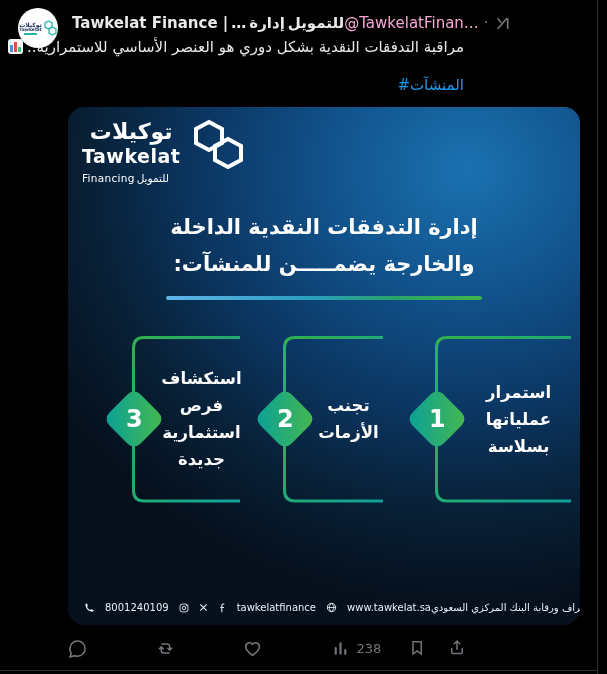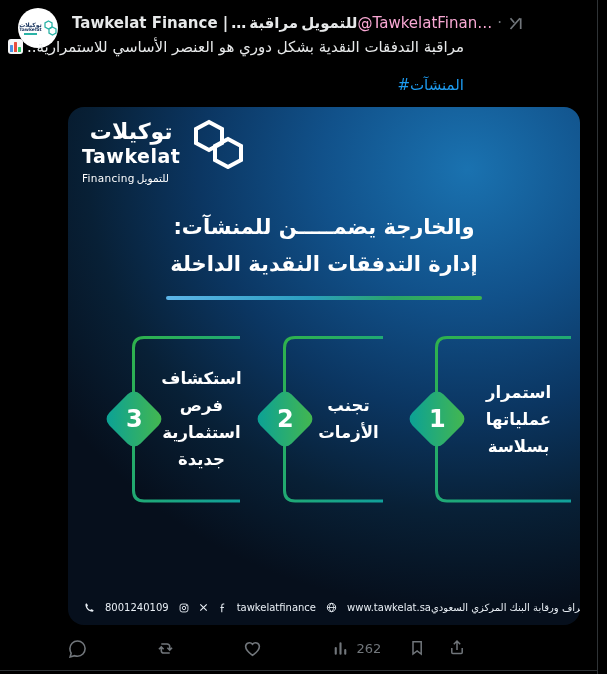--- a/index.html
+++ b/index.html
@@ -95,21 +95,21 @@
     </div>
     <svg width="13" height="16" viewBox="0 0 13 16">
       <polygon points="4.5,1 8,3 8,7 4.5,9 1,7 1,3" fill="none" stroke="#2ab3a6" stroke-width="1.3"></polygon>
       <polygon points="8.5,7 12,9 12,13 8.5,15 5,13 5,9" fill="none" stroke="#2ab3a6" stroke-width="1.3"></polygon>
     </svg>
   </div>
 
   <div class="header">
     <span class="name-en">Tawkelat Finance |</span>
     <span class="name-ellipsis">…</span>
-    <span class="ar-word" dir="rtl">مراقبة</span>
+    <span class="ar-word" dir="rtl">إدارة</span>
     <span class="ar-word" dir="rtl">للتمويل</span>
     <span class="handle">@TawkelatFinan…</span>
     <span class="dot-sep">·</span>
     <span class="grok-btn">
       <svg width="17" height="17" viewBox="0 0 17 17">
         <path d="M3.5 14 L13 3.2 M13.7 3.2 V14 M3.5 3.2 l3.8 4.6" fill="none" stroke="#71767b" stroke-width="1.7"></path>
       </svg>
     </span>
 
   </div>
@@ -134,22 +134,22 @@
           <polygon points="17,3 30,10 30,24 17,31 4,24 4,10" fill="none" stroke="#ffffff" stroke-width="4"></polygon>
           <polygon points="36,20 49,27 49,41 36,48 23,41 23,27" fill="none" stroke="#ffffff" stroke-width="4"></polygon>
         </svg>
       </div>
       <div class="logo-sub">
         <span>Financing</span><span class="sub-ar" dir="rtl">للتمويل</span>
       </div>
     </div>
 
     <div class="card-title">
+      <div>إدارة التدفقات النقدية الداخلة</div>
       <div>والخارجة يضمـــــن للمنشآت:</div>
-      <div>إدارة التدفقات النقدية الداخلة</div>
       <div class="title-underline"></div>
     </div>
 
     <div class="items">
 
       <div class="item item-1">
         <svg class="bracket" width="143" height="168" viewBox="0 0 143 168">
           <defs>
               <linearGradient id="g1" x1="0" y1="0" x2="1" y2="1">
             <stop offset="0" stop-color="#2fb24c"></stop>
@@ -240,21 +240,21 @@
     </div>
     <div class="act">
       <svg width="19" height="19" viewBox="0 0 18 18">
         <path d="M9 15.5C5 12.5 2.5 10 2.5 7a3.6 3.6 0 0 1 6.5-2 3.6 3.6 0 0 1 6.5 2c0 3-2.5 5.5-6.5 8.5z" fill="none" stroke="#71767b" stroke-width="1.5"></path>
       </svg>
     </div>
     <div class="act">
       <svg width="19" height="19" viewBox="0 0 18 18">
         <path d="M4.5 14V8.5 M9 14V4 M13.5 14v-3.5" fill="none" stroke="#71767b" stroke-width="2" stroke-linecap="round"></path>
       </svg>
-      <span class="act-count">262</span>
+      <span class="act-count">238</span>
     </div>
     <div class="act-right">
       <div class="act">
         <svg width="18" height="18" viewBox="0 0 18 18">
           <path d="M5 2.8h8.2V15l-4.1-3-4.1 3z" fill="none" stroke="#71767b" stroke-width="1.5"></path>
         </svg>
       </div>
       <div class="act">
         <svg width="18" height="18" viewBox="0 0 18 18">
           <path d="M9 11V2.5 M5.8 5.2 9 2l3.2 3.2 M3.8 9v4.6c0 .6.4 1 1 1h8.4c.6 0 1-.4 1-1V9" fill="none" stroke="#71767b" stroke-width="1.5"></path>

